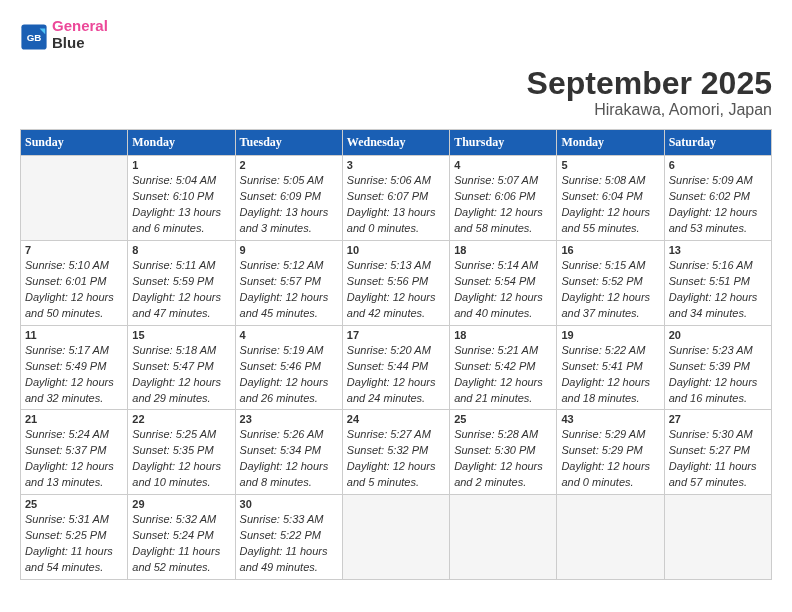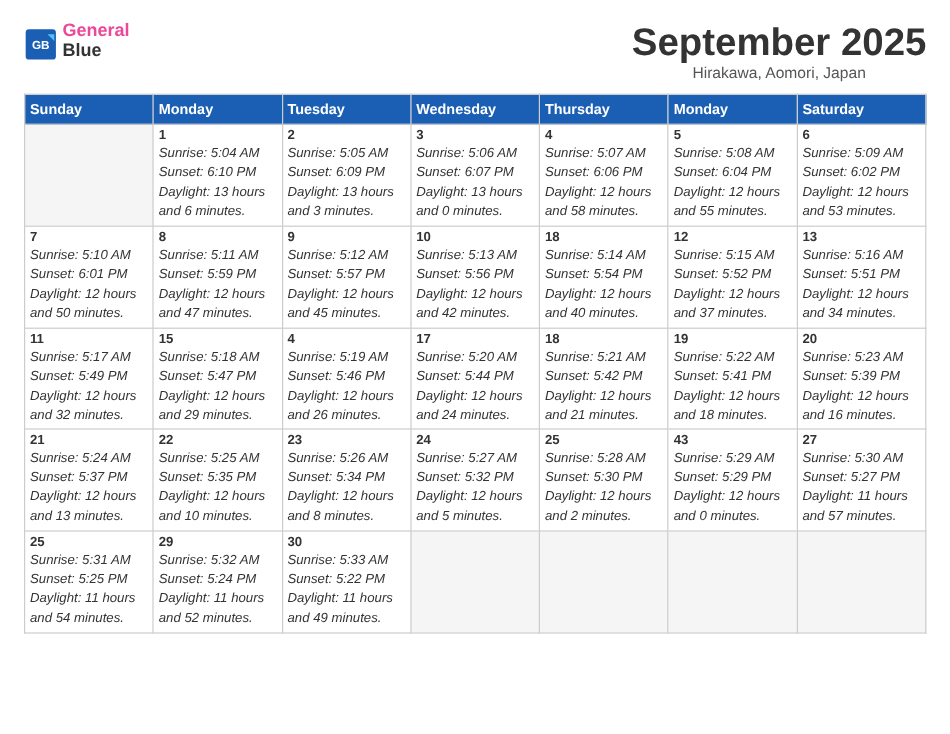--- a/index.html
+++ b/index.html
@@ -26,45 +26,46 @@
       display: flex;
       align-items: flex-end;
     }
     .logo-icon {
       width: 28px;
       height: 28px;
       margin-right: 4px;
     }
     .title-block {
       text-align: right;
+      margin-top: 48px;
     }
     .month-title {
       font-size: 32px;
       font-weight: bold;
       color: #333;
       line-height: 1.1;
     }
     .location {
-      font-size: 13px;
+      font-size: 16px;
       color: #555;
-      text-align: center;
     }
     table {
       width: 100%;
       border-collapse: collapse;
       table-layout: fixed;
     }
     th {
       background: #1a5fb4;
       color: #fff;
       font-size: 12px;
       font-weight: bold;
       padding: 5px 4px;
       text-align: left;
       border: 1px solid #ccc;
+      font-family: Liberation Serif, serif;
     }
     td {
       border: 1px solid #ccc;
       vertical-align: top;
       padding: 3px 4px;
       height: 82px;
       font-size: 10px;
       color: #333;
       background: #fff;
     }
@@ -162,21 +163,21 @@
           </td>
           <td>
             <div class="day-num">10</div>
             <div class="day-info">Sunrise: 5:13 AM<br>Sunset: 5:56 PM<br>Daylight: 12 hours and 42 minutes.</div>
           </td>
           <td>
             <div class="day-num">18</div>
             <div class="day-info">Sunrise: 5:14 AM<br>Sunset: 5:54 PM<br>Daylight: 12 hours and 40 minutes.</div>
           </td>
           <td>
-            <div class="day-num">12</div>
+            <div class="day-num">16</div>
             <div class="day-info">Sunrise: 5:15 AM<br>Sunset: 5:52 PM<br>Daylight: 12 hours and 37 minutes.</div>
           </td>
           <td>
             <div class="day-num">13</div>
             <div class="day-info">Sunrise: 5:16 AM<br>Sunset: 5:51 PM<br>Daylight: 12 hours and 34 minutes.</div>
           </td>
         </tr>
         <tr>
           <td>
             <div class="day-num">11</div>

